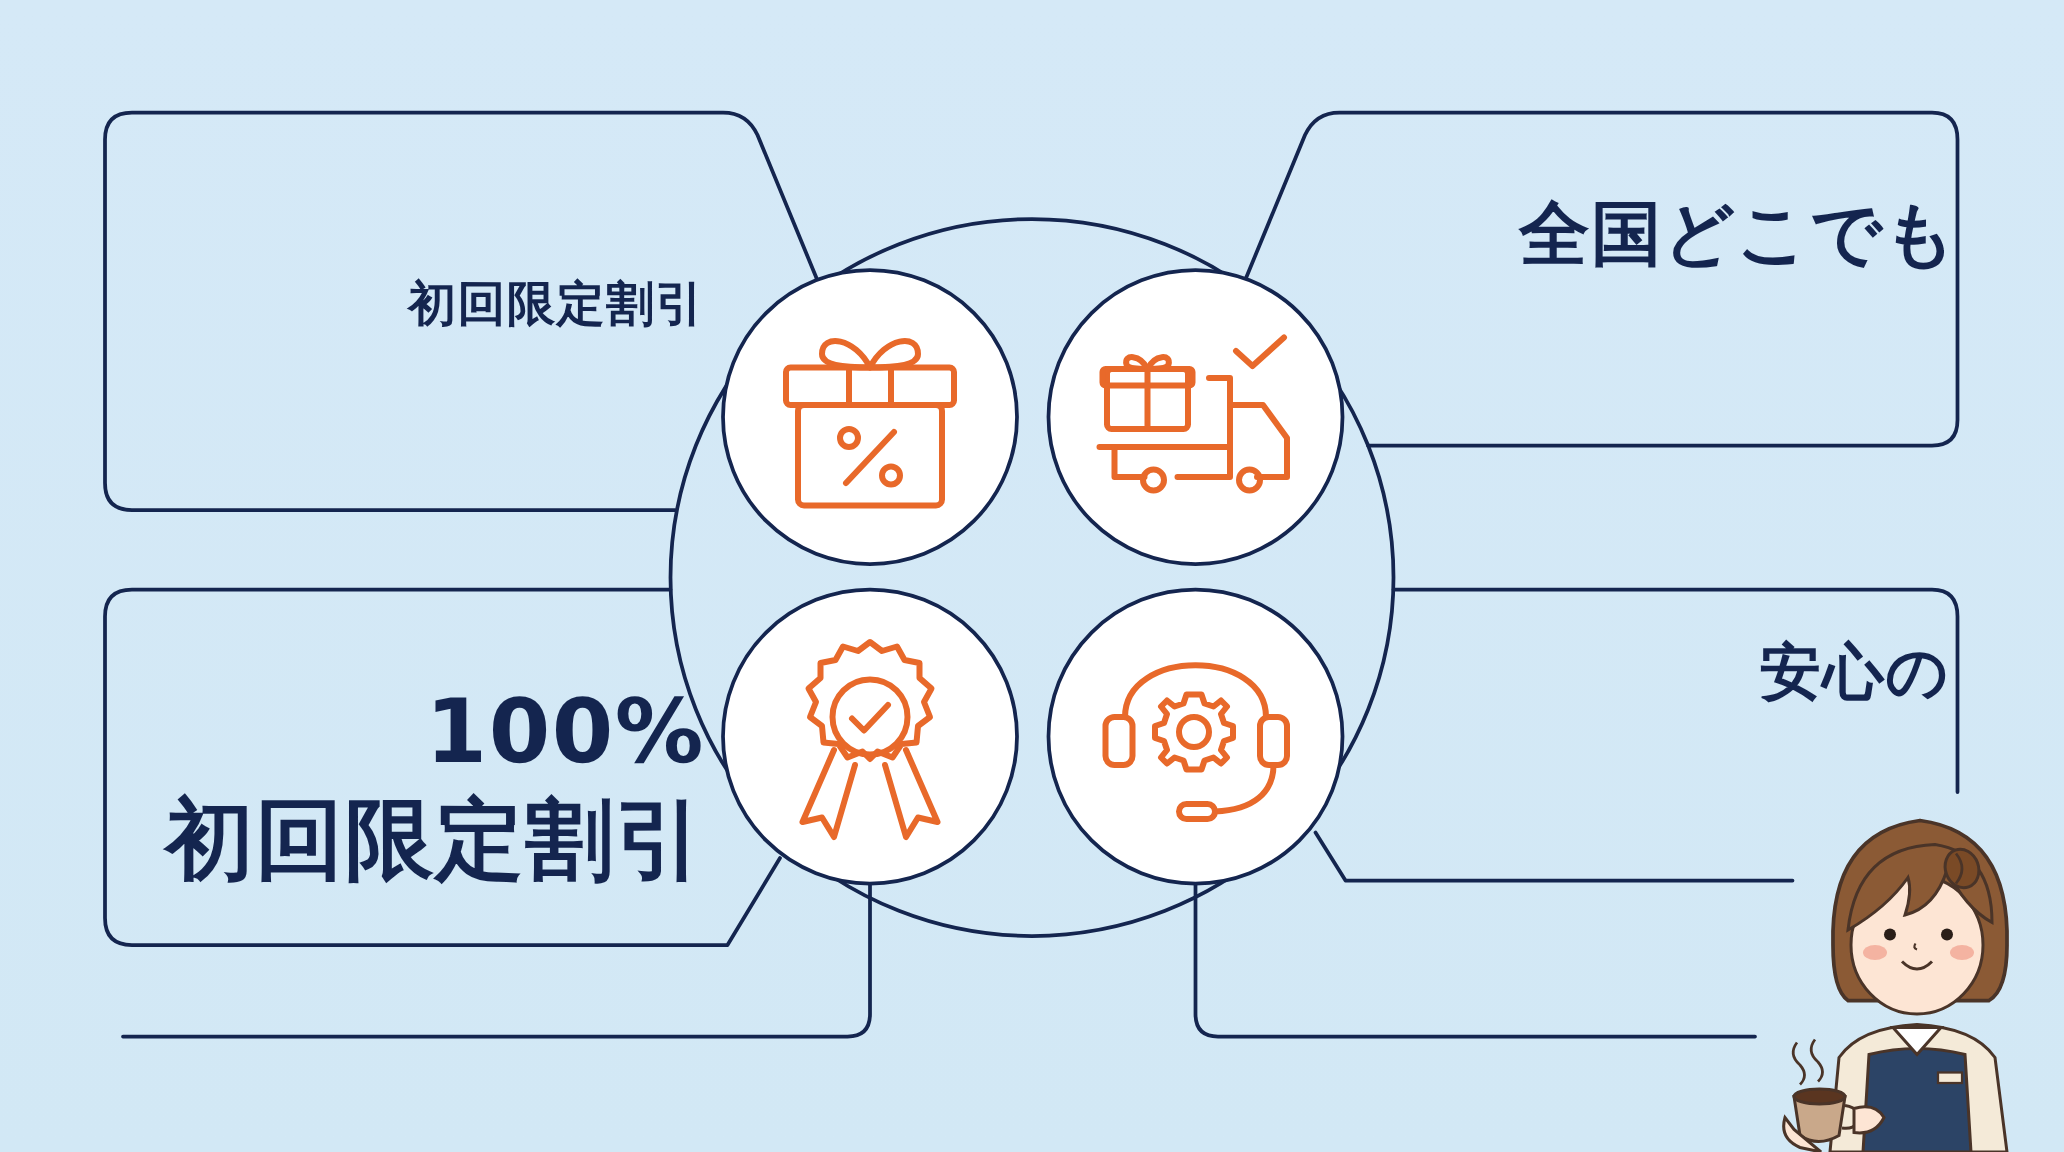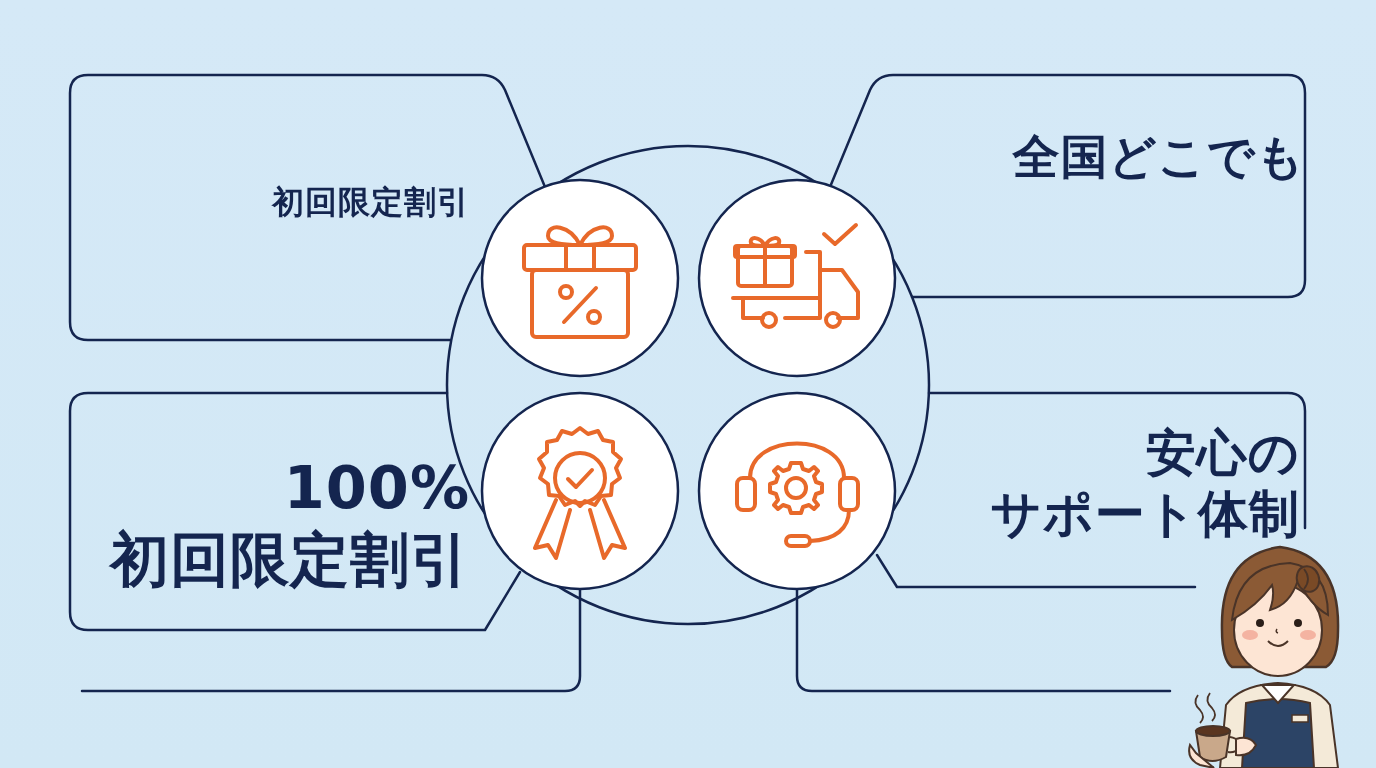--- a/index.html
+++ b/index.html
@@ -4,21 +4,21 @@
 <style>
   html, body { margin:0; padding:0; }
   body { width:1376px; height:768px; overflow:hidden; background:#d3e8f6; font-family:"DejaVu Sans", "Liberation Sans", sans-serif; }
   .stage { position:relative; width:1376px; height:768px; background:linear-gradient(180deg,#d5e9f7 0%, #d2e8f5 100%); }
   svg.diagram { position:absolute; left:0; top:0; width:1376px; height:768px; }
   .label { position:absolute; color:#14254f; font-weight:bold; text-align:right; line-height:1.22; letter-spacing:1px; }
   .label .line { display:block; white-space:nowrap; }
   #lbl-tl { left:90px; top:183px; width:380px; font-size:32px; }
   #lbl-tr { left:905px; top:128px; width:400px; font-size:47px; }
   #lbl-bl { left:90px; top:452px; width:380px; font-size:59px; }
-  #lbl-br { left:930px; top:423px; width:370px; font-size:50px; }
+  #lbl-br { left:930px; top:423px; width:370px; font-size:41px; }
   .character { position:absolute; left:1180px; top:535px; width:196px; height:233px; }
 </style>
 </head>
 <body>
 
 <div class="stage">
 
   <svg class="diagram" viewBox="0 0 1376 768">
     <g fill="none" stroke="#14254f" stroke-width="2.5" stroke-linejoin="round" stroke-linecap="round">
 
@@ -98,21 +98,20 @@
   </div>
   <div class="label" id="lbl-tr">
     <span class="line">全国どこでも</span>
   </div>
   <div class="label" id="lbl-bl">
     <span class="line">100%</span>
     <span class="line">初回限定割引</span>
   </div>
   <div class="label" id="lbl-br">
     <span class="line">安心の</span>
-    <span class="line">サポート体制</span>
   </div>
 
   <svg class="character" viewBox="0 0 196 233">
 
     <path d="M40 233 L46 170 Q60 150 98 148 Q136 150 150 170 L158 233 Z" fill="#f4ead8" stroke="#4a3428" stroke-width="2"></path>
 
     <path d="M62 233 L66 168 Q98 160 130 168 L134 233 Z" fill="#2c4466" stroke="#4a3428" stroke-width="2"></path>
     <rect x="112" y="180" width="16" height="7" fill="#f4ead8" stroke="#4a3428" stroke-width="1.5"></rect>
 
     <path d="M82 150 L98 168 L114 150 Z" fill="#ffffff" stroke="#4a3428" stroke-width="2"></path>

